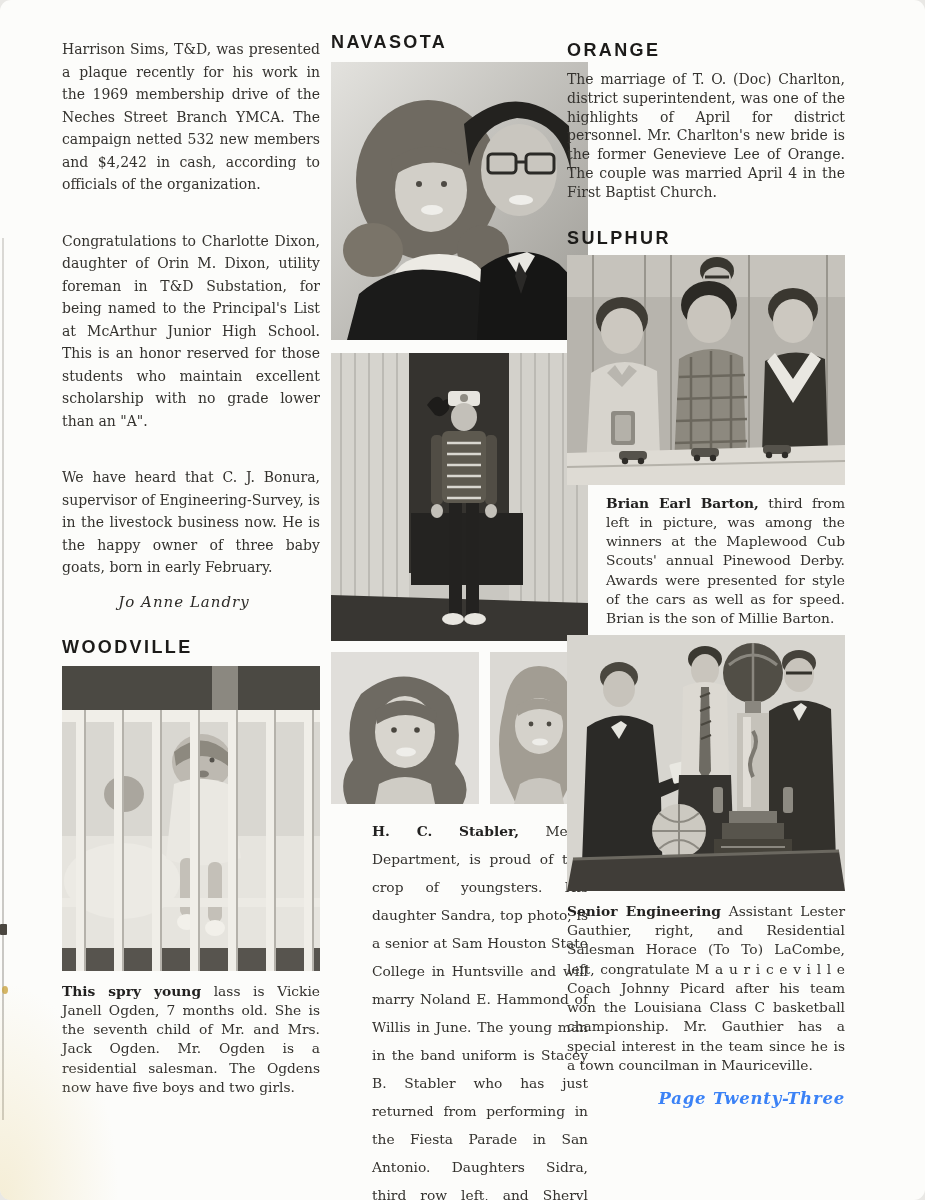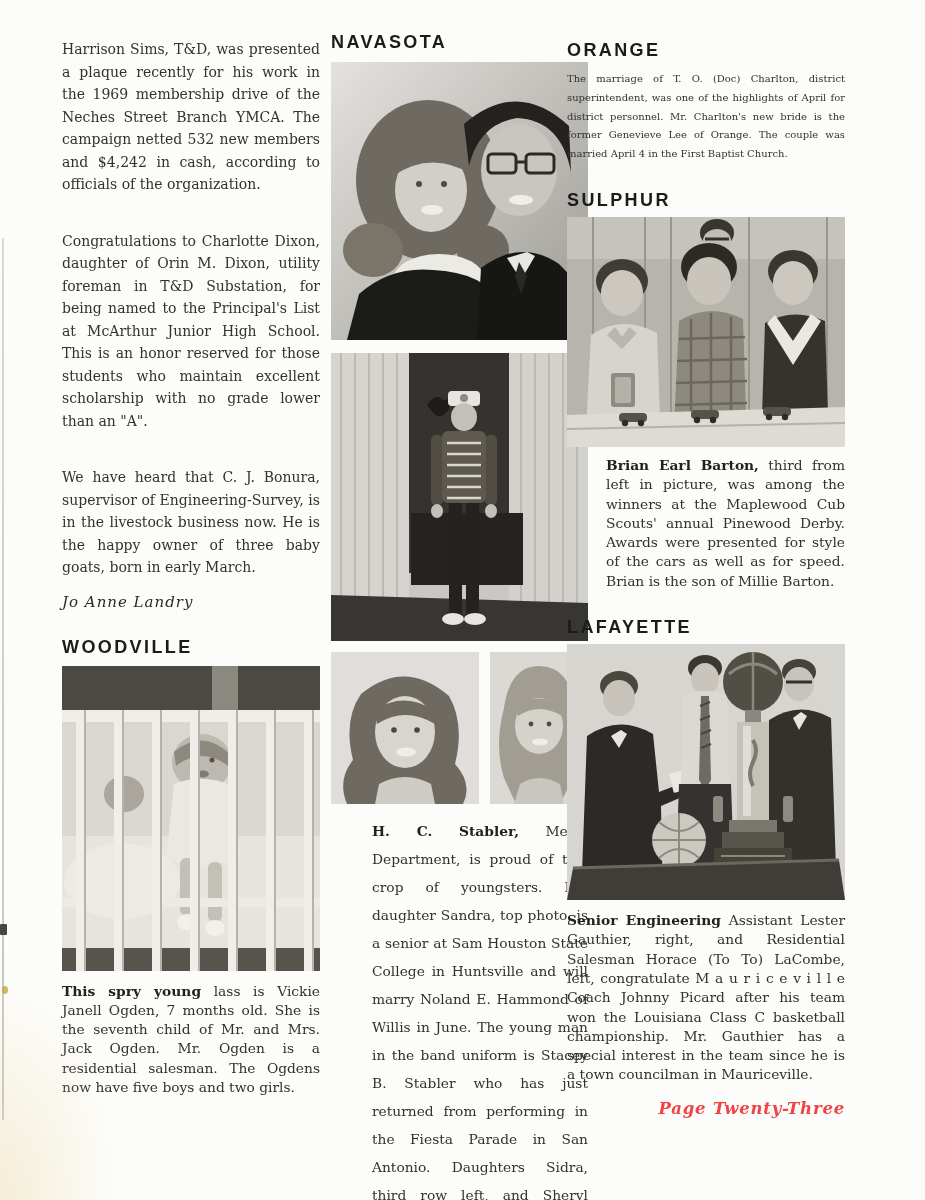--- a/index.html
+++ b/index.html
@@ -1,72 +1,72 @@
 <!DOCTYPE html>
 <html><head>
 <meta charset="utf-8">
 <style>
   * { margin:0; padding:0; box-sizing:border-box; }
   html,body { background:#e9e8e5; }
   .page {
     position:relative; width:925px; height:1200px; margin:0 auto;
     background:#fcfcfa; overflow:hidden;
-    font-family:"DejaVu Serif", serif; color:#2f2d2a;
+    font-family:"DejaVu Serif", serif; color:#2f2d2a;border-radius:11px;
   }
   .col { position:absolute; }
   .col-left  { left:62px;  top:38px; width:258px; }
   .col-mid   { left:331px; top:32px; width:257px; }
   .col-right { left:567px; top:40px; width:278px; }
 
   .body-text { font-size:14px; line-height:22.5px; text-align:justify; color:#34322e; }
   .news-p { margin-top:34px; }
   .news-p:first-child { margin-top:0; }
 
   .byline { margin-top:14px; font-style:italic; font-size:15px; letter-spacing:1px;
-            text-align:left; padding-right:14px; color:#2c2a27; }
+            text-align:center; padding-right:14px; color:#2c2a27; }
 
   .section-header {
     font-family:"Liberation Sans", sans-serif; font-weight:bold;
     font-size:18px; letter-spacing:2.4px; color:#1c1b19;
   }
   .mt-woodville { margin-top:26px; }
   .mt-sulphur   { margin-top:26px; }
   .mt-lafayette { margin-top:26px; }
 
   .photo { display:block; margin-top:8px; }
   .photo svg { display:block; }
   .photo-row { display:flex; justify-content:space-between; margin-top:11px; }
 
   .caption { margin-top:11px; font-size:13.8px; line-height:19.3px; text-align:justify; color:#33312d; }
   .caption b { font-weight:bold; color:#222120; }
   .caption-mid { line-height:28px; margin-top:13px;margin-left:41px; }
-  .orange-text { margin-top:9px; font-size:10px; line-height:18.8px; text-align:justify; color:#34322e; }
+  .orange-text { margin-top:9px; font-size:14px; line-height:18.8px; text-align:justify; color:#34322e; }
 
   .page-number { margin-top:14px; font-style:italic; font-weight:bold; font-size:16.5px;
-                 letter-spacing:.8px; text-align:right; color:#ef4444; }
+                 letter-spacing:.8px; text-align:right; color:#3b82f6; }
 
   
   .scan-edge-line { position:absolute; left:2px; top:238px; width:2px; height:882px;
                     background:linear-gradient(#b8b5af, #8f8c86); opacity:.5; }
   .scan-mark { position:absolute; left:0; top:924px; width:7px; height:11px;
                background:#4a463f; border-radius:1px; }
   .scan-stain { position:absolute; left:2px; top:986px; width:6px; height:8px;
                 background:#c9a23e; border-radius:50%; opacity:.8; }
   .scan-corner { position:absolute; left:0; bottom:0; width:120px; height:220px;
                  background:radial-gradient(ellipse at 0% 100%, rgba(236,220,170,.45), rgba(236,220,170,0) 70%); }
 </style>
 </head>
 <body>
 
 <div class="page">
 
   <div class="col col-left">
     <div class="body-text news-p">Harrison Sims, T&amp;D, was presented a plaque recently for his work in the 1969 membership drive of the Neches Street Branch YMCA. The campaign netted 532 new members and $4,242 in cash, according to officials of the organization.</div>
     <div class="body-text news-p">Congratulations to Charlotte Dixon, daughter of Orin M. Dixon, utility foreman in T&amp;D Substation, for being named to the Principal's List at McArthur Junior High School. This is an honor reserved for those students who maintain excellent scholarship with no grade lower than an "A".</div>
-    <div class="body-text news-p">We have heard that C. J. Bonura, supervisor of Engineering-Survey, is in the livestock business now. He is the happy owner of three baby goats, born in early March.</div>
+    <div class="body-text news-p">We have heard that C. J. Bonura, supervisor of Engineering-Survey, is in the livestock business now. He is the happy owner of three baby goats, born in early February.</div>
     <div class="byline">Jo Anne Landry</div>
 
     <div class="section-header mt-woodville">WOODVILLE</div>
 
     <div class="photo">
       <svg width="258" height="305" viewBox="0 0 258 305" role="img" aria-label="Baby standing in a crib">
         <rect width="258" height="305" fill="#d9d7d1"></rect>
         <rect x="0" y="0" width="258" height="56" fill="#4b4943"></rect>
         <rect x="150" y="0" width="26" height="56" fill="#8b8880"></rect>
         <rect x="0" y="170" width="258" height="112" fill="#e6e4de"></rect>
@@ -272,21 +272,20 @@
           <circle cx="202" cy="200" r="3.2" fill="#2e2c28"></circle>
             <circle cx="218" cy="200" r="3.2" fill="#2e2c28"></circle>
         </g>
       </svg>
     </div>
 
     <div class="caption" style="margin-top:9px;margin-left:39px;">
       <b>Brian Earl Barton,</b><span> third from left in picture, was among the winners at the Maplewood Cub Scouts' annual Pinewood Derby. Awards were presented for style of the cars as well as for speed. Brian is the son of Millie Barton.</span>
     </div>
 
-    <div class="section-header mt-lafayette">LAFAYETTE</div>
 
     <div class="photo" style="margin-top:6px;">
       <svg width="278" height="256" viewBox="0 0 278 256" role="img" aria-label="Three men with championship trophy and basketball">
         <rect width="278" height="256" fill="#d7d5cf"></rect>
         <ellipse cx="52" cy="42" rx="19" ry="15" fill="#4a473f"></ellipse>
         <ellipse cx="52" cy="54" rx="16" ry="18" fill="#c7c3bb"></ellipse>
         <path d="M14,256 L20,92 Q52,70 86,90 L92,148 L118,138 L122,150 L94,162 L96,256 Z" fill="#2b2a27"></path>
         <path d="M44,92 L52,104 L60,90 L54,86 Z" fill="#e6e5df"></path>
         <rect x="104" y="126" width="28" height="20" rx="2" fill="#e9e8e2" transform="rotate(-14 118 136)"></rect>
         <ellipse cx="138" cy="24" rx="17" ry="13" fill="#3a3831"></ellipse>

